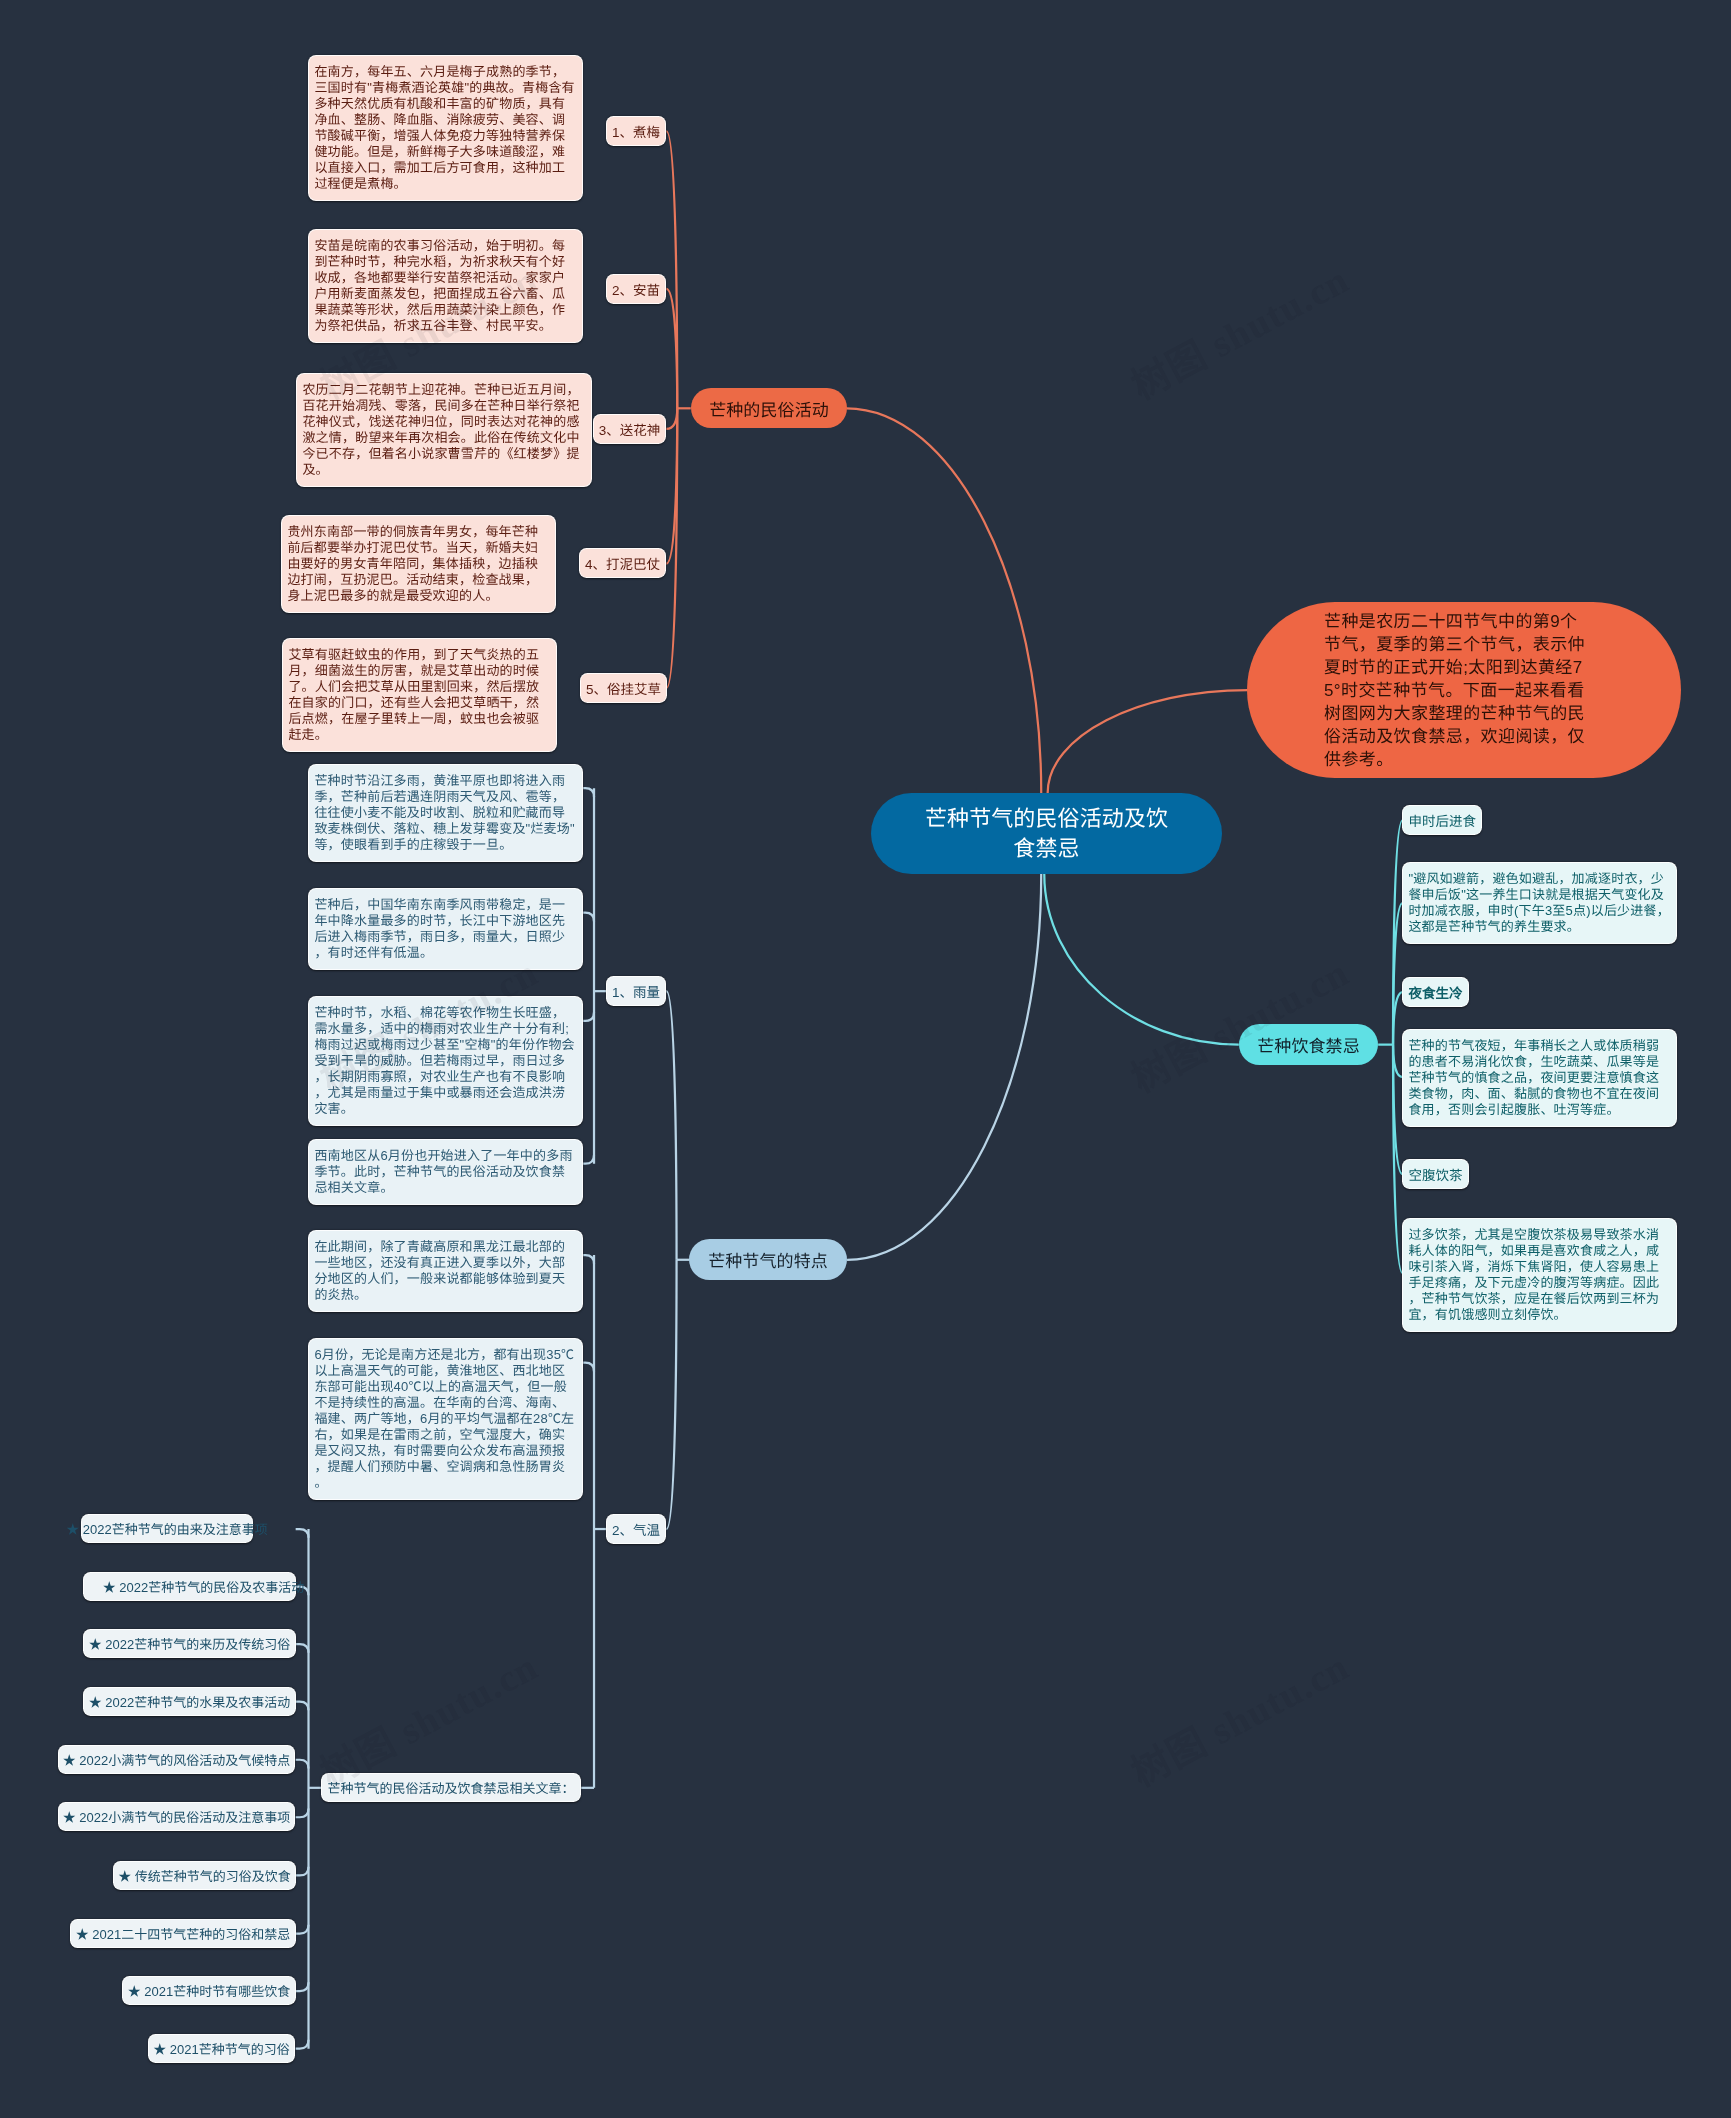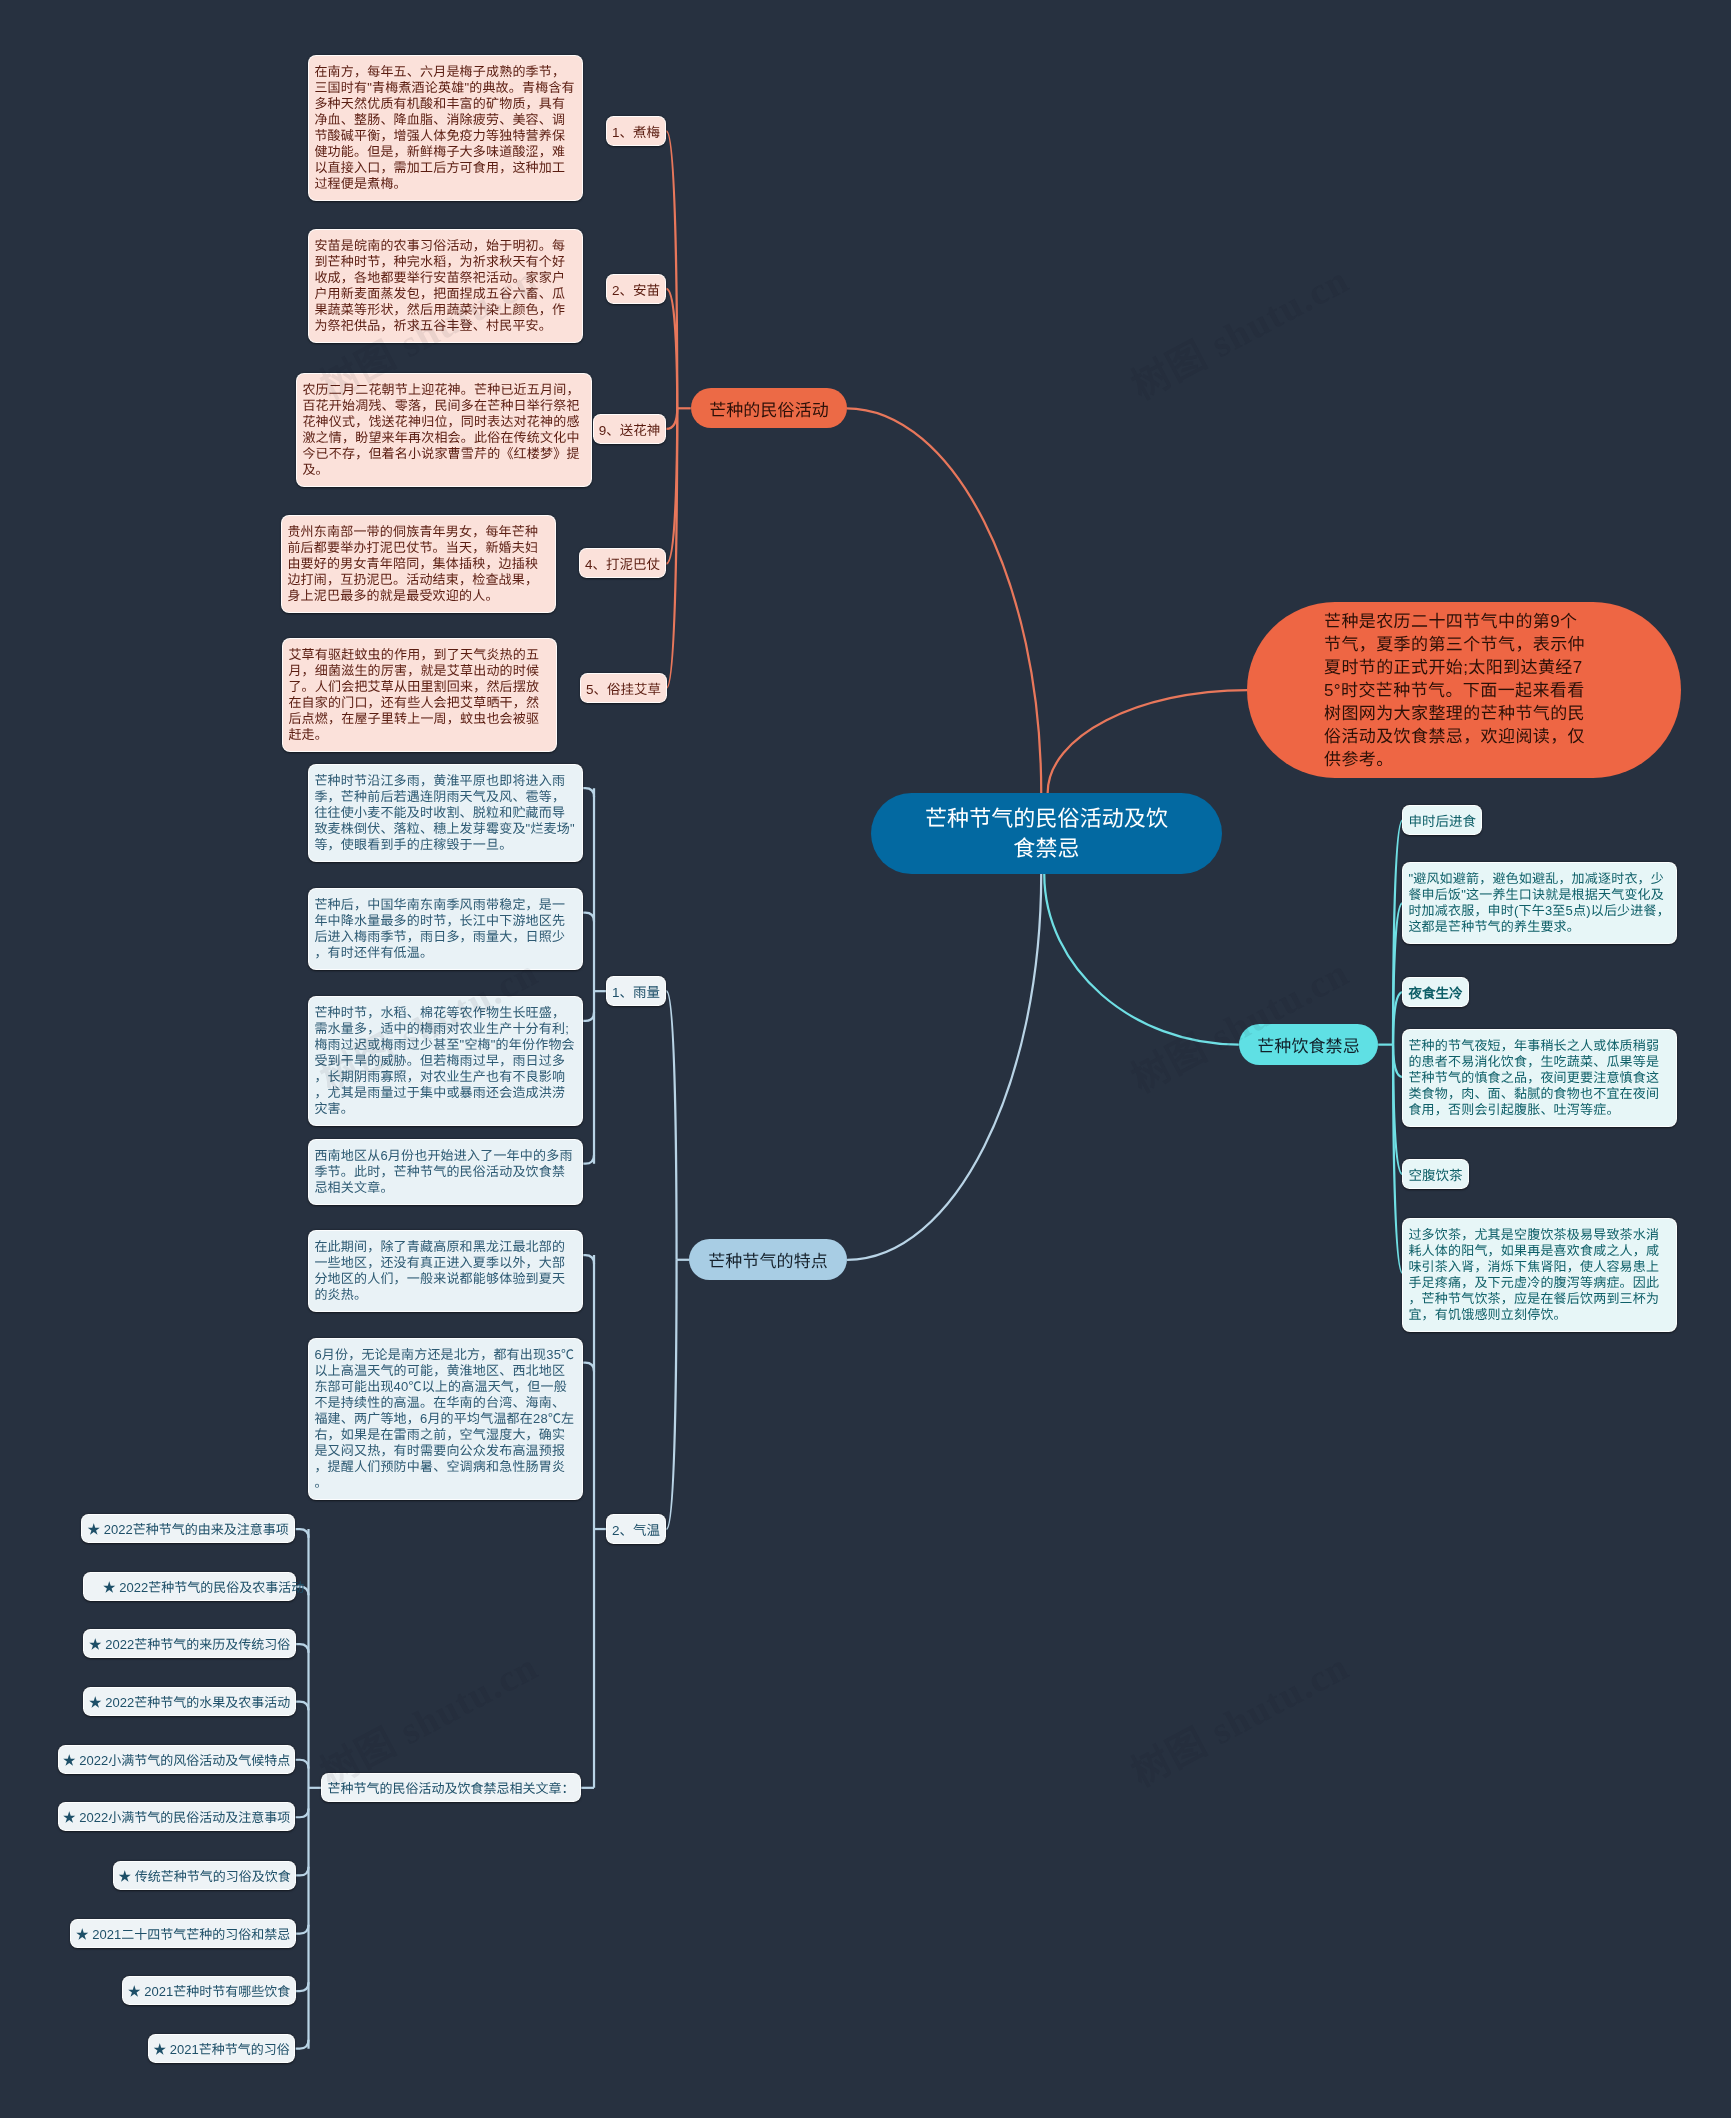--- a/index.html
+++ b/index.html
@@ -90,21 +90,21 @@
 <path d="M 437 2858 L 443 2858 Q 456 2858 456 2845" fill="none" stroke="#b9d4e6" stroke-width="3.3" stroke-linecap="butt"></path>
 <path d="M 437 2943 L 443 2943 Q 456 2943 456 2930" fill="none" stroke="#b9d4e6" stroke-width="3.3" stroke-linecap="butt"></path>
 <path d="M 437 3028 L 443 3028 Q 456 3028 456 3015" fill="none" stroke="#b9d4e6" stroke-width="3.3" stroke-linecap="butt"></path>
 <path d="M 456 2642.5 L 475 2642.5" fill="none" stroke="#b9d4e6" stroke-width="3.3" stroke-linecap="butt"></path>
 </svg>
 <div class="leaf o" style="left:308px;top:55px;width:275px;">在南方，每年五、六月是梅子成熟的季节，三国时有"青梅煮酒论英雄"的典故。青梅含有多种天然优质有机酸和丰富的矿物质，具有净血、整肠、降血脂、消除疲劳、美容、调节酸碱平衡，增强人体免疫力等独特营养保健功能。但是，新鲜梅子大多味道酸涩，难以直接入口，需加工后方可食用，这种加工过程便是煮梅。</div>
 <div class="pill o" style="left:606px;top:116px;width:60px;height:30px;">1、煮梅</div>
 <div class="leaf o" style="left:308px;top:229px;width:275px;">安苗是皖南的农事习俗活动，始于明初。每到芒种时节，种完水稻，为祈求秋天有个好收成，各地都要举行安苗祭祀活动。家家户户用新麦面蒸发包，把面捏成五谷六畜、瓜果蔬菜等形状，然后用蔬菜汁染上颜色，作为祭祀供品，祈求五谷丰登、村民平安。</div>
 <div class="pill o" style="left:606px;top:274px;width:60px;height:30px;">2、安苗</div>
 <div class="leaf o" style="left:296px;top:373px;width:296px;">农历二月二花朝节上迎花神。芒种已近五月间，百花开始凋残、零落，民间多在芒种日举行祭祀花神仪式，饯送花神归位，同时表达对花神的感激之情，盼望来年再次相会。此俗在传统文化中今已不存，但着名小说家曹雪芹的《红楼梦》提及。</div>
-<div class="pill o" style="left:593px;top:414px;width:73px;height:30px;">9、送花神</div>
+<div class="pill o" style="left:593px;top:414px;width:73px;height:30px;">3、送花神</div>
 <div class="leaf o" style="left:281px;top:515px;width:275px;">贵州东南部一带的侗族青年男女，每年芒种前后都要举办打泥巴仗节。当天，新婚夫妇由要好的男女青年陪同，集体插秧，边插秧边打闹，互扔泥巴。活动结束，检查战果，身上泥巴最多的就是最受欢迎的人。</div>
 <div class="pill o" style="left:579px;top:548px;width:87px;height:30px;">4、打泥巴仗</div>
 <div class="leaf o" style="left:282px;top:638px;width:275px;">艾草有驱赶蚊虫的作用，到了天气炎热的五月，细菌滋生的厉害，就是艾草出动的时候了。人们会把艾草从田里割回来，然后摆放在自家的门口，还有些人会把艾草晒干，然后点燃，在屋子里转上一周，蚊虫也会被驱赶走。</div>
 <div class="pill o" style="left:580px;top:673px;width:87px;height:30px;">5、俗挂艾草</div>
 <div class="round orange" style="left:691px;top:388px;width:156px;height:40px;">芒种的民俗活动</div>
 <div class="intro" style="left:1247px;top:602px;width:434px;height:176px;">芒种是农历二十四节气中的第9个节气，夏季的第三个节气，表示仲夏时节的正式开始;太阳到达黄经75°时交芒种节气。下面一起来看看树图网为大家整理的芒种节气的民俗活动及饮食禁忌，欢迎阅读，仅供参考。</div>
 <div class="root" style="left:871px;top:793px;width:351px;height:81px;">芒种节气的民俗活动及饮食禁忌</div>
 <div class="leaf b" style="left:308px;top:764px;width:275px;">芒种时节沿江多雨，黄淮平原也即将进入雨季，芒种前后若遇连阴雨天气及风、雹等，往往使小麦不能及时收割、脱粒和贮藏而导致麦株倒伏、落粒、穗上发芽霉变及"烂麦场"等，使眼看到手的庄稼毁于一旦。</div>
 <div class="leaf b" style="left:308px;top:888px;width:275px;">芒种后，中国华南东南季风雨带稳定，是一年中降水量最多的时节，长江中下游地区先后进入梅雨季节，雨日多，雨量大，日照少，有时还伴有低温。</div>
 <div class="leaf b" style="left:308px;top:996px;width:275px;">芒种时节，水稻、棉花等农作物生长旺盛，需水量多，适中的梅雨对农业生产十分有利;梅雨过迟或梅雨过少甚至"空梅"的年份作物会受到干旱的威胁。但若梅雨过早，雨日过多，长期阴雨寡照，对农业生产也有不良影响，尤其是雨量过于集中或暴雨还会造成洪涝灾害。</div>
@@ -114,21 +114,21 @@
 <div class="pill b" style="left:606px;top:976px;width:60px;height:30px;">1、雨量</div>
 <div class="pill b" style="left:606px;top:1514px;width:60px;height:30px;">2、气温</div>
 <div class="round bluen" style="left:689px;top:1239px;width:158px;height:41px;">芒种节气的特点</div>
 <div class="pill c" style="left:1402px;top:805px;height:30px;padding:0 5.4px;">申时后进食</div>
 <div class="leaf c" style="left:1402px;top:862px;width:275px;">"避风如避箭，避色如避乱，加减逐时衣，少餐申后饭"这一养生口诀就是根据天气变化及时加减衣服，申时(下午3至5点)以后少进餐，这都是芒种节气的养生要求。</div>
 <div class="pill c" style="left:1402px;top:977px;height:30px;padding:0 5.4px;font-weight:bold;">夜食生冷</div>
 <div class="leaf c" style="left:1402px;top:1029px;width:275px;">芒种的节气夜短，年事稍长之人或体质稍弱的患者不易消化饮食，生吃蔬菜、瓜果等是芒种节气的慎食之品，夜间更要注意慎食这类食物，肉、面、黏腻的食物也不宜在夜间食用，否则会引起腹胀、吐泻等症。</div>
 <div class="pill c" style="left:1402px;top:1159px;height:30px;padding:0 5.4px;">空腹饮茶</div>
 <div class="leaf c" style="left:1402px;top:1218px;width:275px;">过多饮茶，尤其是空腹饮茶极易导致茶水消耗人体的阳气，如果再是喜欢食咸之人，咸味引茶入肾，消烁下焦肾阳，使人容易患上手足疼痛，及下元虚冷的腹泻等病症。因此，芒种节气饮茶，应是在餐后饮两到三杯为宜，有饥饿感则立刻停饮。</div>
 <div class="round cyann" style="left:1239px;top:1024px;width:139px;height:41px;">芒种饮食禁忌</div>
-<div class="art" style="left:81px;top:1514px;width:214px;height:29px;">★ 2022芒种节气的由来及注意事项</div>
+<div class="art" style="left:81px;top:1514px;width:172px;height:29px;">★ 2022芒种节气的由来及注意事项</div>
 <div class="art" style="left:83px;top:1572px;width:213px;height:29px;padding-left:28px;">★ 2022芒种节气的民俗及农事活动</div>
 <div class="art" style="left:83px;top:1629px;width:213px;height:29px;">★ 2022芒种节气的来历及传统习俗</div>
 <div class="art" style="left:83px;top:1687px;width:213px;height:29px;">★ 2022芒种节气的水果及农事活动</div>
 <div class="art" style="left:58px;top:1745px;width:237px;height:29px;">★ 2022小满节气的风俗活动及气候特点</div>
 <div class="art" style="left:58px;top:1802px;width:237px;height:29px;">★ 2022小满节气的民俗活动及注意事项</div>
 <div class="art" style="left:113px;top:1861px;width:183px;height:29px;">★ 传统芒种节气的习俗及饮食</div>
 <div class="art" style="left:70px;top:1919px;width:226px;height:29px;">★ 2021二十四节气芒种的习俗和禁忌</div>
 <div class="art" style="left:122px;top:1976px;width:174px;height:29px;">★ 2021芒种时节有哪些饮食</div>
 <div class="art" style="left:148px;top:2034px;width:147px;height:29px;">★ 2021芒种节气的习俗</div>
 <div class="pill b" style="left:321px;top:1773px;width:260px;height:29px;font-size:13px;">芒种节气的民俗活动及饮食禁忌相关文章：</div>

